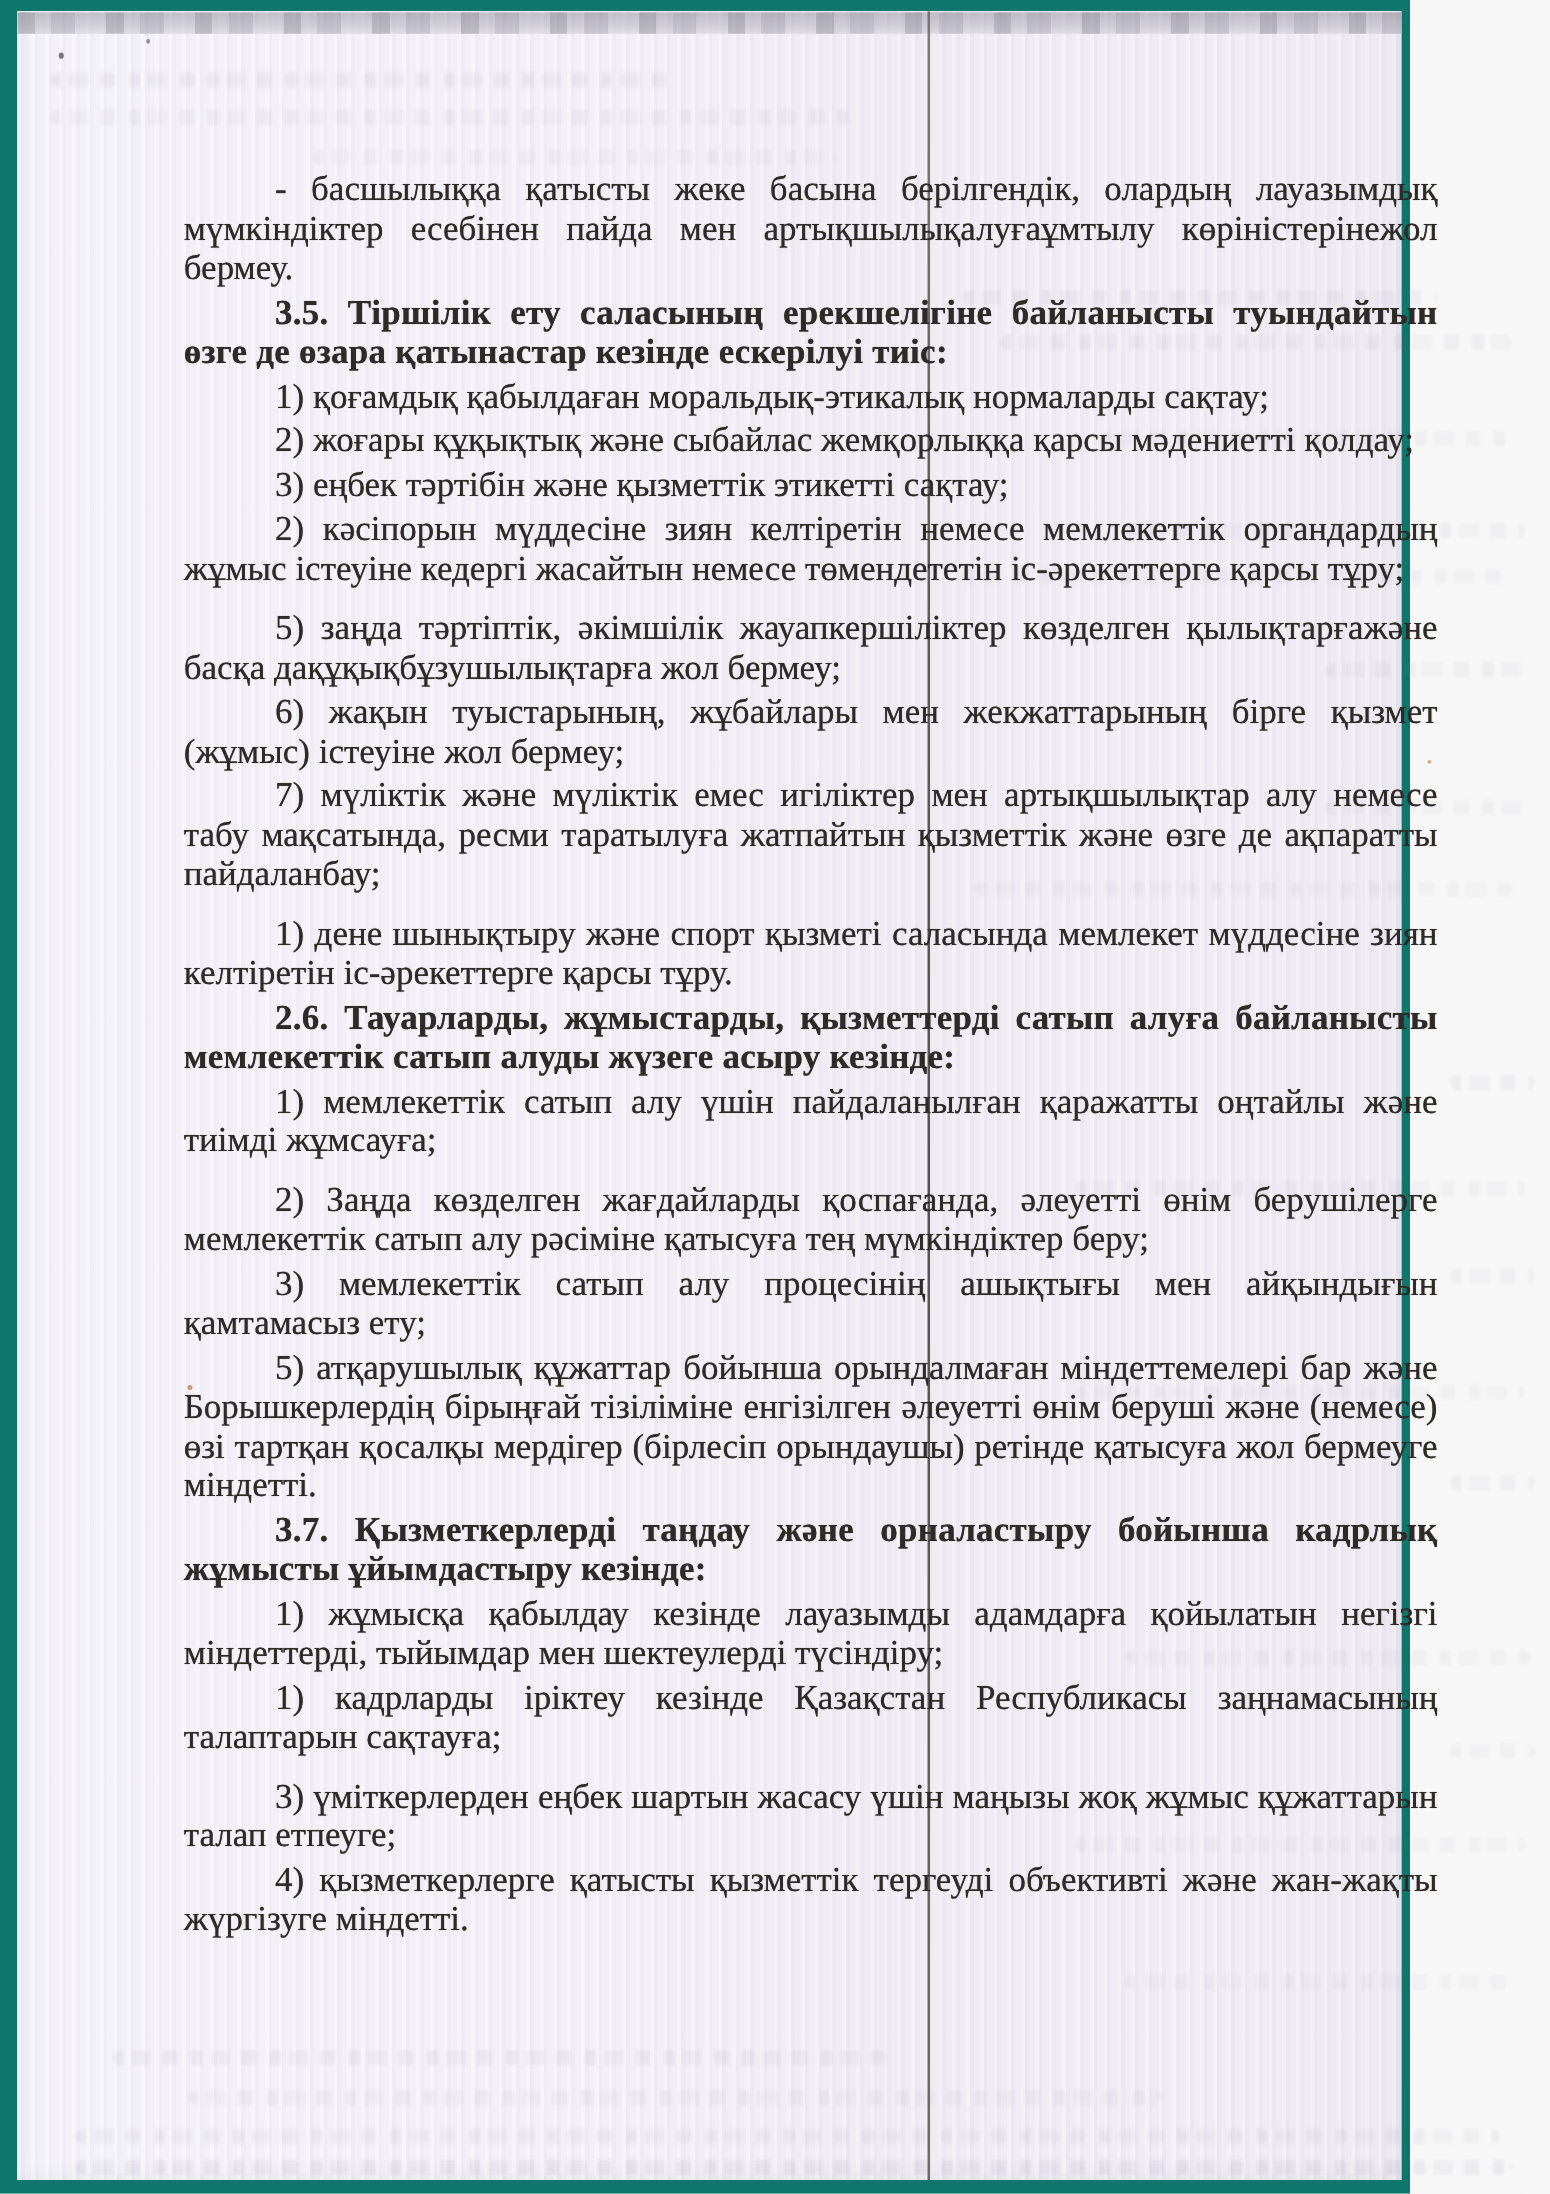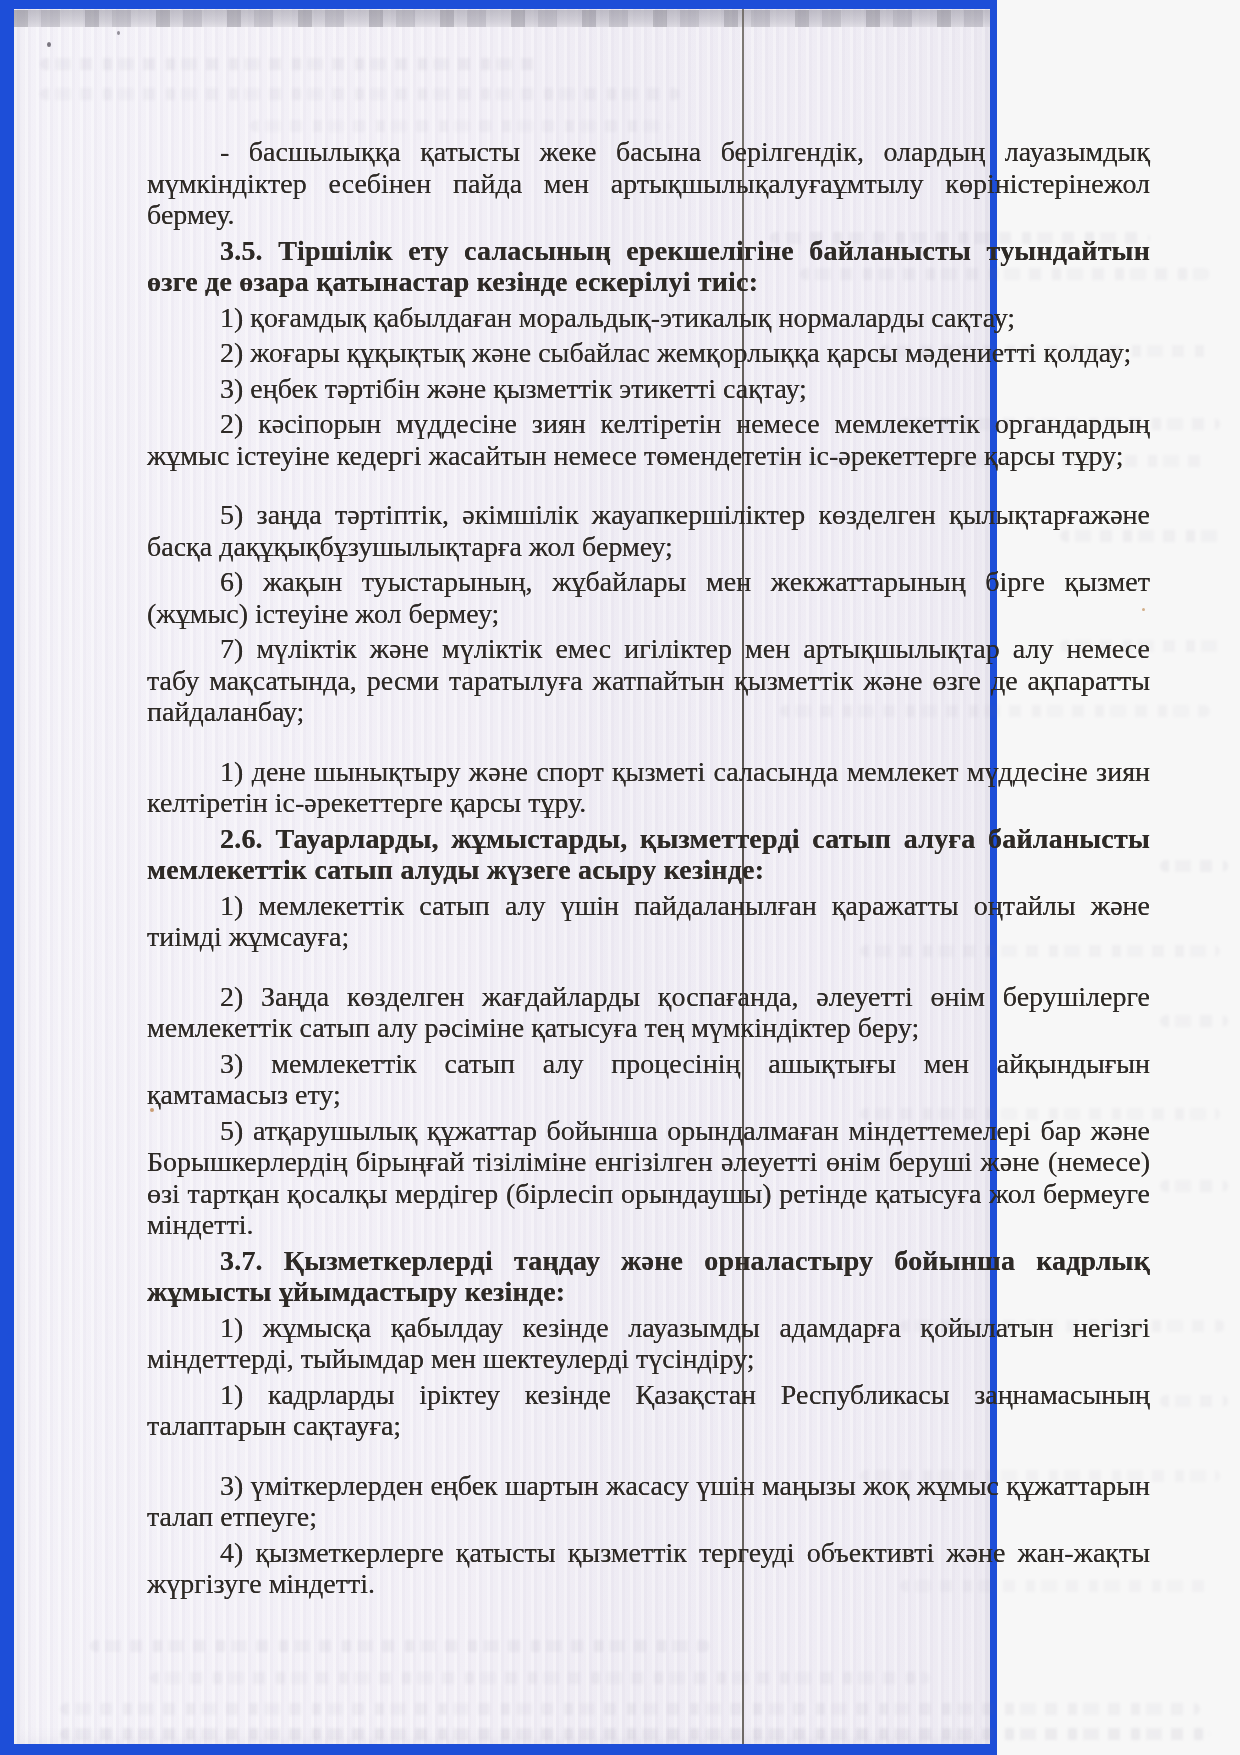--- a/index.html
+++ b/index.html
@@ -2,21 +2,21 @@
 <html lang="kk"><head>
 <meta charset="utf-8">
 <style>
   html,body{margin:0;padding:0;}
   body{
     width:1240px;height:1755px;
     background:#f7f7f7;
     overflow:hidden;
     font-family:"Liberation Serif","DejaVu Serif",serif;
   }
-  .canvas{position:relative;width:997px;height:1755px;background:#1d4ed8;}
+  .canvas{position:relative;width:1128px;height:1755px;background:#0f766e;}
   
   .page{
     position:absolute;left:14px;top:9px;right:7px;bottom:11px;
     background-color:#f2f0f6;
     background-image:
       repeating-linear-gradient(90deg, rgba(255,255,255,.30) 0 3px, rgba(223,219,233,.22) 3px 6px, rgba(240,238,246,.18) 6px 11px),
       linear-gradient(90deg,#f4f2f8 0%,#f2efF6 45%,#eeebf3 62%,#efecf4 84%,#ece9f1 100%),
       linear-gradient(180deg,#efedf4 0%,#f3f1f7 6%,#f2f0f6 88%,#f6f5f9 97%,#f8f7fa 100%);
     box-shadow:inset 0 0 18px rgba(120,115,140,.10);
   }
@@ -39,21 +39,21 @@
   .text{
     position:absolute;left:133px;top:127px;width:1003px;
     font-size:28px;line-height:31.5px;
     color:#2e2a26;
     text-align:justify;
     text-shadow:0 0 .6px rgba(46,42,38,.85);
     filter:blur(.12px);
   }
   .text p{margin:4px 0 0;text-indent:73px;}
   .text p:first-child{margin-top:0;}
-  .text p.gap{margin-top:28px;}
+  .text p.gap{margin-top:16px;}
   .text p.heading{font-weight:700;letter-spacing:.2px;}
   
   .ghost{
     position:absolute;height:12px;border-radius:6px;
     background:repeating-linear-gradient(90deg,
       rgba(108,102,130,.16) 0 9px, rgba(108,102,130,0) 9px 15px,
       rgba(108,102,130,.11) 15px 31px, rgba(108,102,130,0) 31px 40px,
       rgba(108,102,130,.14) 40px 52px, rgba(108,102,130,0) 52px 63px);
     filter:blur(1.4px);
     pointer-events:none;

